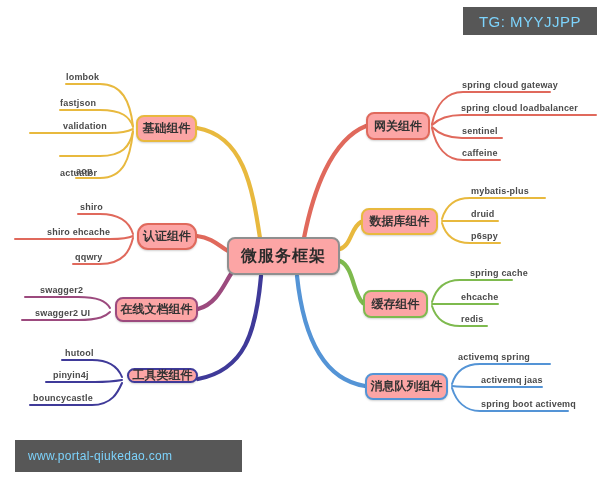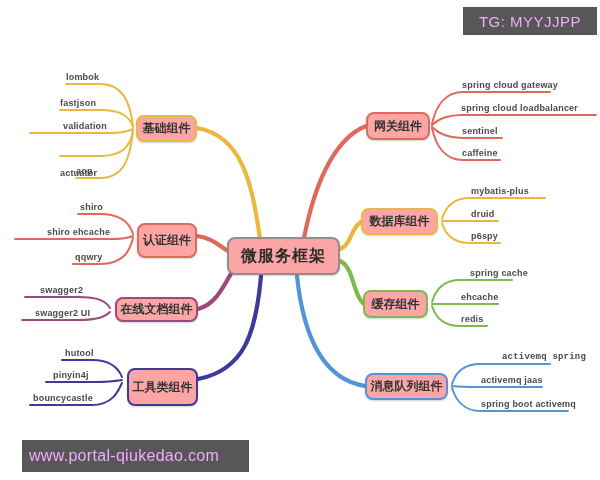--- a/index.html
+++ b/index.html
@@ -27,25 +27,25 @@
   .bc-purple{border-color:#9c4a7e;}
   .bc-indigo{border-color:#3f3a99;}
   .bc-green{border-color:#7eba4e;}
   .bc-blue{border-color:#5494d6;}
 
   .leaf{
     position:absolute;font-size:9px;font-weight:bold;color:#4a4a4a;
     white-space:nowrap;letter-spacing:.2px;
   }
   .tag{
-    position:absolute;background:#575757;color:#f0abfc;
+    position:absolute;background:#575757;color:#7dd3fc;
     display:flex;align-items:center;box-sizing:border-box;
   }
   .tag.tg{left:463px;top:7px;width:134px;height:28px;font-size:15px;justify-content:center;letter-spacing:.5px;}
-  .tag.wm{left:22px;top:440px;width:227px;height:32px;font-size:16px;padding-left:7px;letter-spacing:.3px;}
+  .tag.wm{left:15px;top:440px;width:227px;height:32px;font-size:12px;padding-left:13px;letter-spacing:.3px;}
 </style>
 </head>
 <body>
 
 <div id="stage">
 
   <svg class="wires" viewBox="0 0 600 480">
 
     <path class="trunk" d="M 197 128 C 243 136, 252 185, 260 238" stroke="#e8b93e"></path>
     <path class="trunk" d="M 366 126 C 331 140, 313 192, 304 238" stroke="#e0695c"></path>
@@ -87,23 +87,23 @@
     <path class="twig" d="M 432 306 C 436 319, 445 326, 460 326 L 487 326" stroke="#7eba4e"></path>
 
     <path class="twig" d="M 452 384 C 456 371, 465 364, 480 364 L 550 364" stroke="#5494d6"></path>
     <path class="twig" d="M 452 386 C 460 387, 468 387, 480 387 L 542 387" stroke="#5494d6"></path>
     <path class="twig" d="M 452 388 C 456 401, 465 411, 480 411 L 568 411" stroke="#5494d6"></path>
   </svg>
 
   <div class="node central" style="left:227px;top:237px;width:113px;height:38px;">微服务框架</div>
 
   <div class="node branch bc-yellow" style="left:136px;top:115px;width:61px;height:27px;">基础组件</div>
-  <div class="node branch bc-red" style="left:137px;top:223px;width:60px;height:35px;">认证组件</div>
+  <div class="node branch bc-red" style="left:137px;top:223px;width:60px;height:27px;border-radius:11px;">认证组件</div>
   <div class="node branch bc-purple" style="left:115px;top:297px;width:83px;height:25px;">在线文档组件</div>
-  <div class="node branch bc-indigo" style="left:127px;top:368px;width:71px;height:38px;">工具类组件</div>
+  <div class="node branch bc-indigo" style="left:127px;top:368px;width:71px;height:15px;">工具类组件</div>
   <div class="node branch bc-red" style="left:366px;top:112px;width:64px;height:28px;">网关组件</div>
   <div class="node branch bc-yellow" style="left:361px;top:208px;width:77px;height:27px;">数据库组件</div>
   <div class="node branch bc-green" style="left:363px;top:290px;width:65px;height:28px;">缓存组件</div>
   <div class="node branch bc-blue" style="left:365px;top:373px;width:83px;height:27px;">消息队列组件</div>
 
   <div class="leaf" style="left:66px;top:72px;">lombok</div>
   <div class="leaf" style="left:60px;top:98px;text-align:right;">fastjson</div>
   <div class="leaf" style="left:63px;top:121px;">validation</div>
   <div class="leaf" style="left:60px;top:140px;margin-top:28px;">actuator</div>
   <div class="leaf" style="left:76px;top:166px;">aop</div>
@@ -125,20 +125,20 @@
   <div class="leaf" style="left:462px;top:148px;">caffeine</div>
 
   <div class="leaf" style="left:471px;top:186px;">mybatis-plus</div>
   <div class="leaf" style="left:471px;top:209px;">druid</div>
   <div class="leaf" style="left:471px;top:231px;">p6spy</div>
 
   <div class="leaf" style="left:470px;top:268px;">spring cache</div>
   <div class="leaf" style="left:461px;top:292px;">ehcache</div>
   <div class="leaf" style="left:461px;top:314px;">redis</div>
 
-  <div class="leaf" style="left:502px;top:352px;font-family:Liberation Mono, monospace;">activemq spring</div>
+  <div class="leaf" style="left:458px;top:352px;">activemq spring</div>
   <div class="leaf" style="left:481px;top:375px;">activemq jaas</div>
   <div class="leaf" style="left:481px;top:399px;">spring boot activemq</div>
 
   <div class="tag tg">TG: MYYJJPP</div>
   <div class="tag wm">www.portal-qiukedao.com</div>
 
 </div>
 
 </body></html>

